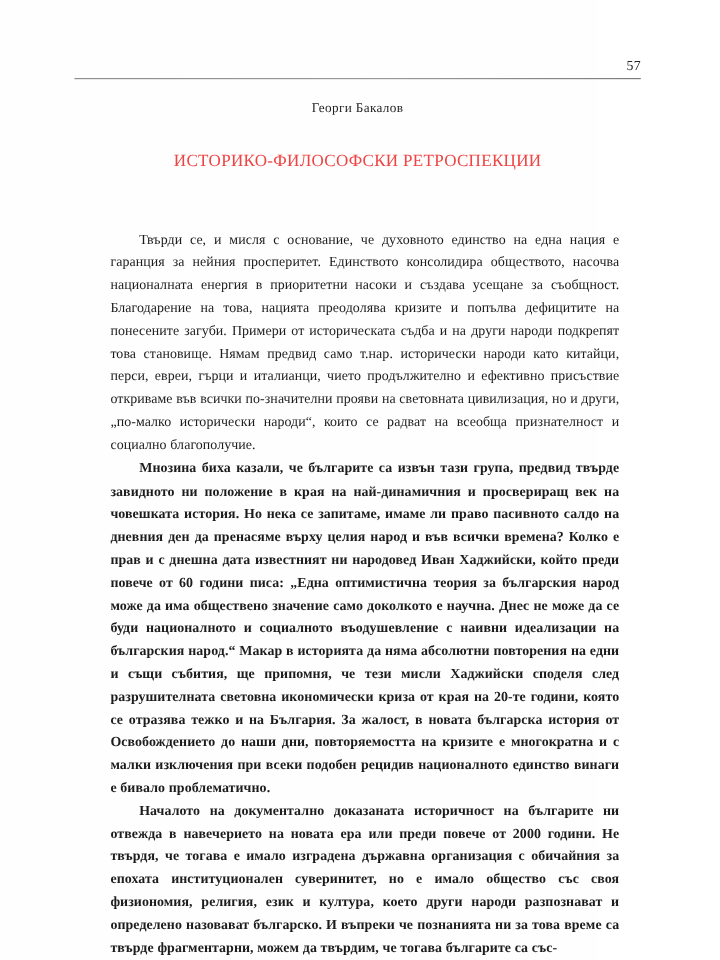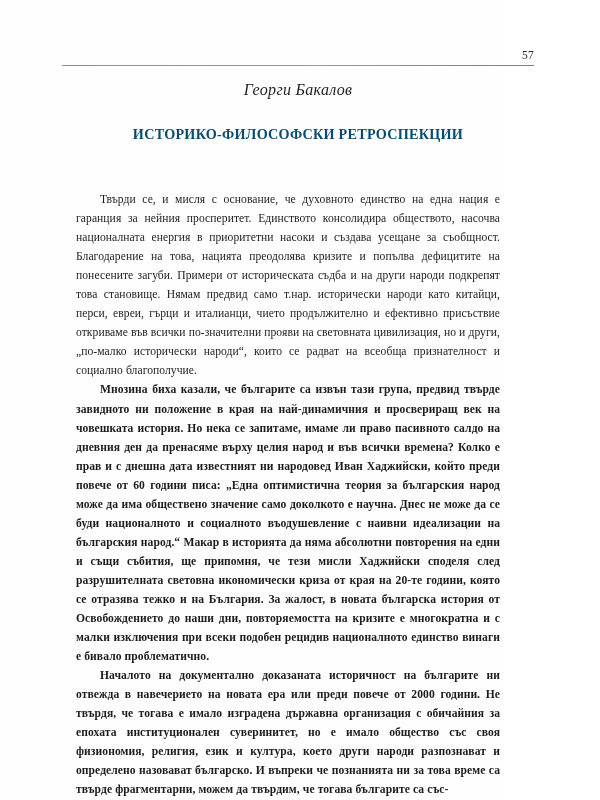--- a/index.html
+++ b/index.html
@@ -51,49 +51,48 @@
     background: linear-gradient(to right, #8e8e8e 0%, #9a9a9a 55%, #7d7d7d 100%);
   }
 
   
   .byline {
     position: absolute;
     left: 62px;
     top: 82px;
     width: 472px;
     text-align: center;
-    font-style: italic;
-    font-size: 16px;
+    font-size: 11px;
     line-height: 16px;
     letter-spacing: 0.3px;
     color: #1f1f1f;
   }
 
   
   .title-block {
     position: absolute;
     left: 62px;
     top: 124px;
     width: 472px;
     text-align: center;
   }
   .title-line {
     display: block;
-    font-weight: 700;
+    font-weight: 400;
     font-size: 14.2px;
     line-height: 20.5px;
     letter-spacing: 0.25px;
-    color: #0c4a6e;
+    color: #ef4444;
     white-space: nowrap;
   }
 
   
   .body-text {
     position: absolute;
-    left: 76px;
+    left: 92px;
     top: 190px;
     width: 424px;
   }
   .para {
     margin: 0;
     text-indent: 24px;
     text-align: justify;
     font-size: 11.6px;
     line-height: 19.05px;
     letter-spacing: 0.06px;

